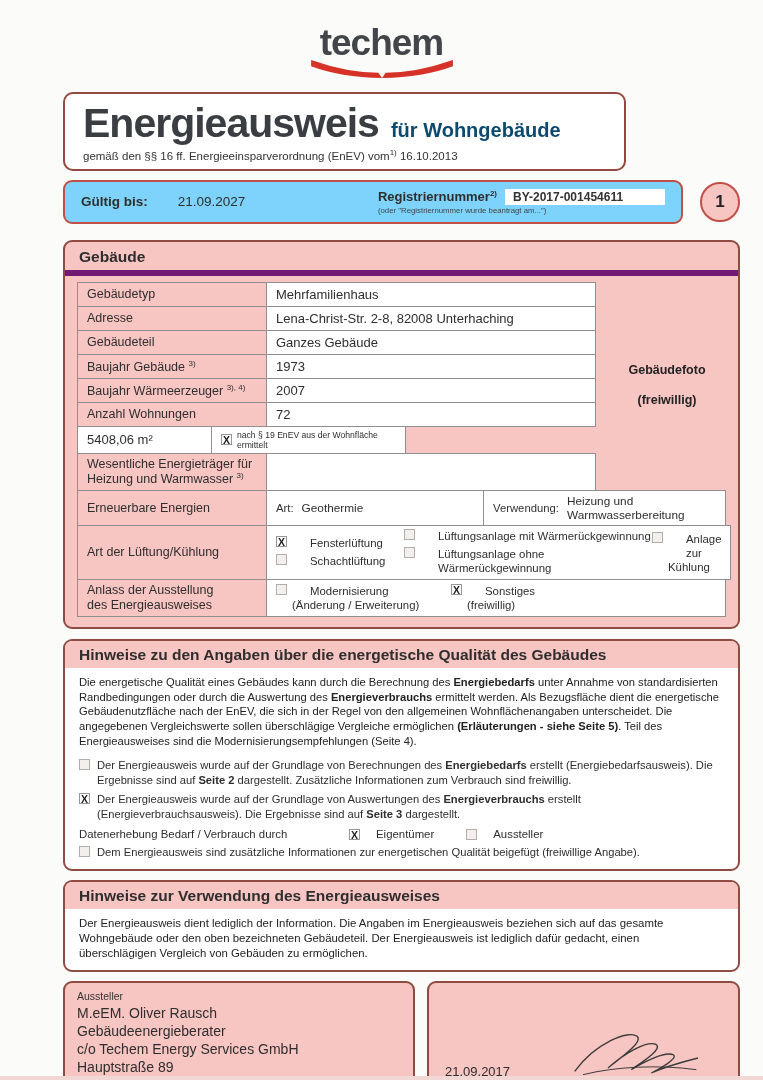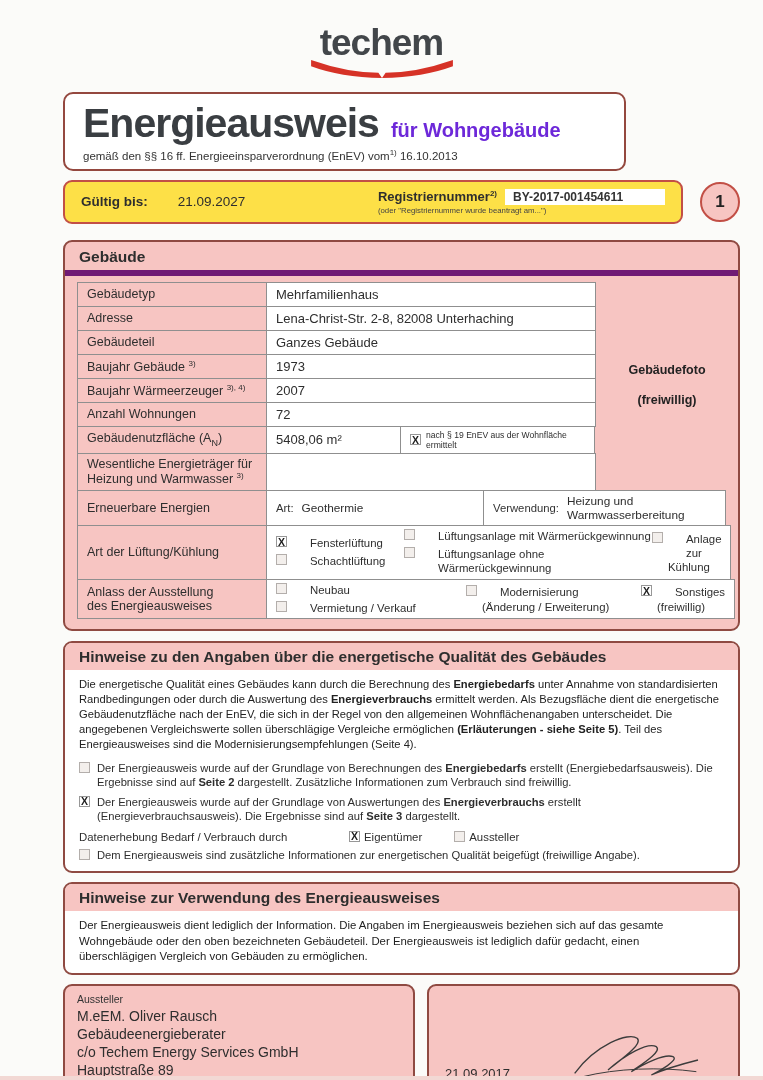--- a/index.html
+++ b/index.html
@@ -25,30 +25,30 @@
 
   
   .title-box {
     margin-top: 6px; width: 563px;
     background: #fff;
     border: 2px solid #94483f; border-radius: 10px;
     padding: 8px 18px 7px 18px;
   }
   .title-line { display: flex; align-items: baseline; gap: 12px; }
   .title-main { font-size: 41px; font-weight: bold; color: #3a3e42; letter-spacing: -1px; line-height: 1.05; }
-  .title-sub  { font-size: 20px; font-weight: bold; color: #6d28d9; }
+  .title-sub  { font-size: 20px; font-weight: bold; color: #0c4a6e; }
   .title-law  { font-size: 11.5px; margin-top: 3px; color: #333; }
   sup { font-size: 8px; vertical-align: super; }
   sub { font-size: 9px; vertical-align: sub; }
 
   
   .validity-row { display: flex; align-items: center; margin-top: 9px; }
   .validity-bar {
     flex: 0 0 620px; height: 44px;
-    background: #fde047;
+    background: #7dd3fc;
     border: 2px solid #c24f46; border-radius: 9px;
     display: flex; align-items: center; padding: 0 16px;
   }
   .valid-label { font-weight: bold; font-size: 13.5px; }
   .valid-date  { font-size: 13.5px; margin-left: 30px; }
   .reg-block { margin-left: auto; }
   .reg-line { display: flex; align-items: center; }
   .reg-label { font-weight: bold; font-size: 13px; }
   .reg-field {
     background: #fff; margin-left: 8px; padding: 1px 8px;
@@ -122,21 +122,21 @@
   .opt-font { font-size: 11.4px; }
   .indent16 { padding-left: 16px; }
 
   
   .hq-box { margin-top: 10px; }
   .hq-text { font-size: 11.2px; line-height: 1.33; color: #222; }
   .hq-cb { margin-top: 5px; font-size: 11.2px; line-height: 1.3; display: grid; grid-template-columns: 13px 1fr; gap: 5px; }
   .hq-cb .cb { margin-top: 1px; }
   .daten-line { display: flex; align-items: center; margin-top: 7px; font-size: 11.4px; gap: 8px; }
   .daten-label { flex: 0 0 262px; }
-  .daten-opt { display: flex; gap: 4px; align-items: flex-start; margin-right: 24px; }
+  .daten-opt { display: flex; gap: 16px; align-items: flex-end; margin-right: 24px; }
 
   
   .bottom-row { display: flex; gap: 12px; margin-top: 9px; }
   .issuer-box { flex: 0 0 352px; padding: 7px 12px; min-height: 93px; }
   .issuer-caption { font-size: 10.5px; color: #333; margin-bottom: 3px; }
   .issuer-line { font-size: 14px; line-height: 1.28; }
   .sig-box { flex: 1 1 auto; padding: 8px 16px; display: flex; align-items: flex-end; gap: 26px; min-height: 93px; }
   .sig-field { display: flex; flex-direction: column; }
   .date-field { flex: 0 0 118px; justify-content: space-between; }
   .dotted { border-bottom: 1px dotted #555; }
@@ -209,23 +209,20 @@
             <span><span>Baujahr Wärmeerzeuger</span> <sup>3), 4)</sup></span>
           </div>
         <div class="gcell gvalue w330">2007</div>
       </div>
       <div class="grow">
         <div class="gcell glabel">Anzahl Wohnungen</div>
         <div class="gcell gvalue w330">72</div>
       </div>
 
       <div class="grow">
-        <div class="gcell glabel">
-            <span><span>Gebäudenutzfläche (A</span><sub>N</sub><span>)</span></span>
-          </div>
         <div class="gcell gvalue w135">5408,06 m²</div>
         <div class="gcell gvalue w195" style="gap:5px;">
           <span class="cb" data-checked="true"></span>
           <span class="small-cb-label">nach § 19 EnEV aus der Wohnfläche ermittelt</span>
         </div>
       </div>
 
       <div class="grow">
         <div class="gcell glabel h38">
             <span><span>Wesentliche Energieträger für Heizung und Warmwasser</span> <sup>3)</sup></span>
@@ -281,30 +278,20 @@
             <span class="indent16">Kühlung</span>
           </div>
         </div>
       </div>
 
       <div class="grow">
         <div class="gcell glabel h38">
             <span><span>Anlass der Ausstellung</span><br><span>des Energieausweises</span></span>
           </div>
         <div class="gcell gvalue grest h38 opt-font" style="align-items:center;">
-          <div class="opt-col" style="flex:0 0 190px;">
-            <span class="cb-line">
-                <span class="cb" data-checked="false"></span>
-                <span>Neubau</span>
-              </span>
-            <span class="cb-line">
-                <span class="cb" data-checked="false"></span>
-                <span>Vermietung / Verkauf</span>
-              </span>
-          </div>
           <div class="opt-col" style="flex:0 0 175px; gap:1px;">
             <span class="cb-line">
                 <span class="cb" data-checked="false"></span>
                 <span>Modernisierung</span>
               </span>
             <span class="indent16">(Änderung / Erweiterung)</span>
           </div>
           <div class="opt-col" style="flex:1 1 auto; gap:1px;">
             <span class="cb-line">
                 <span class="cb" data-checked="true"></span>

